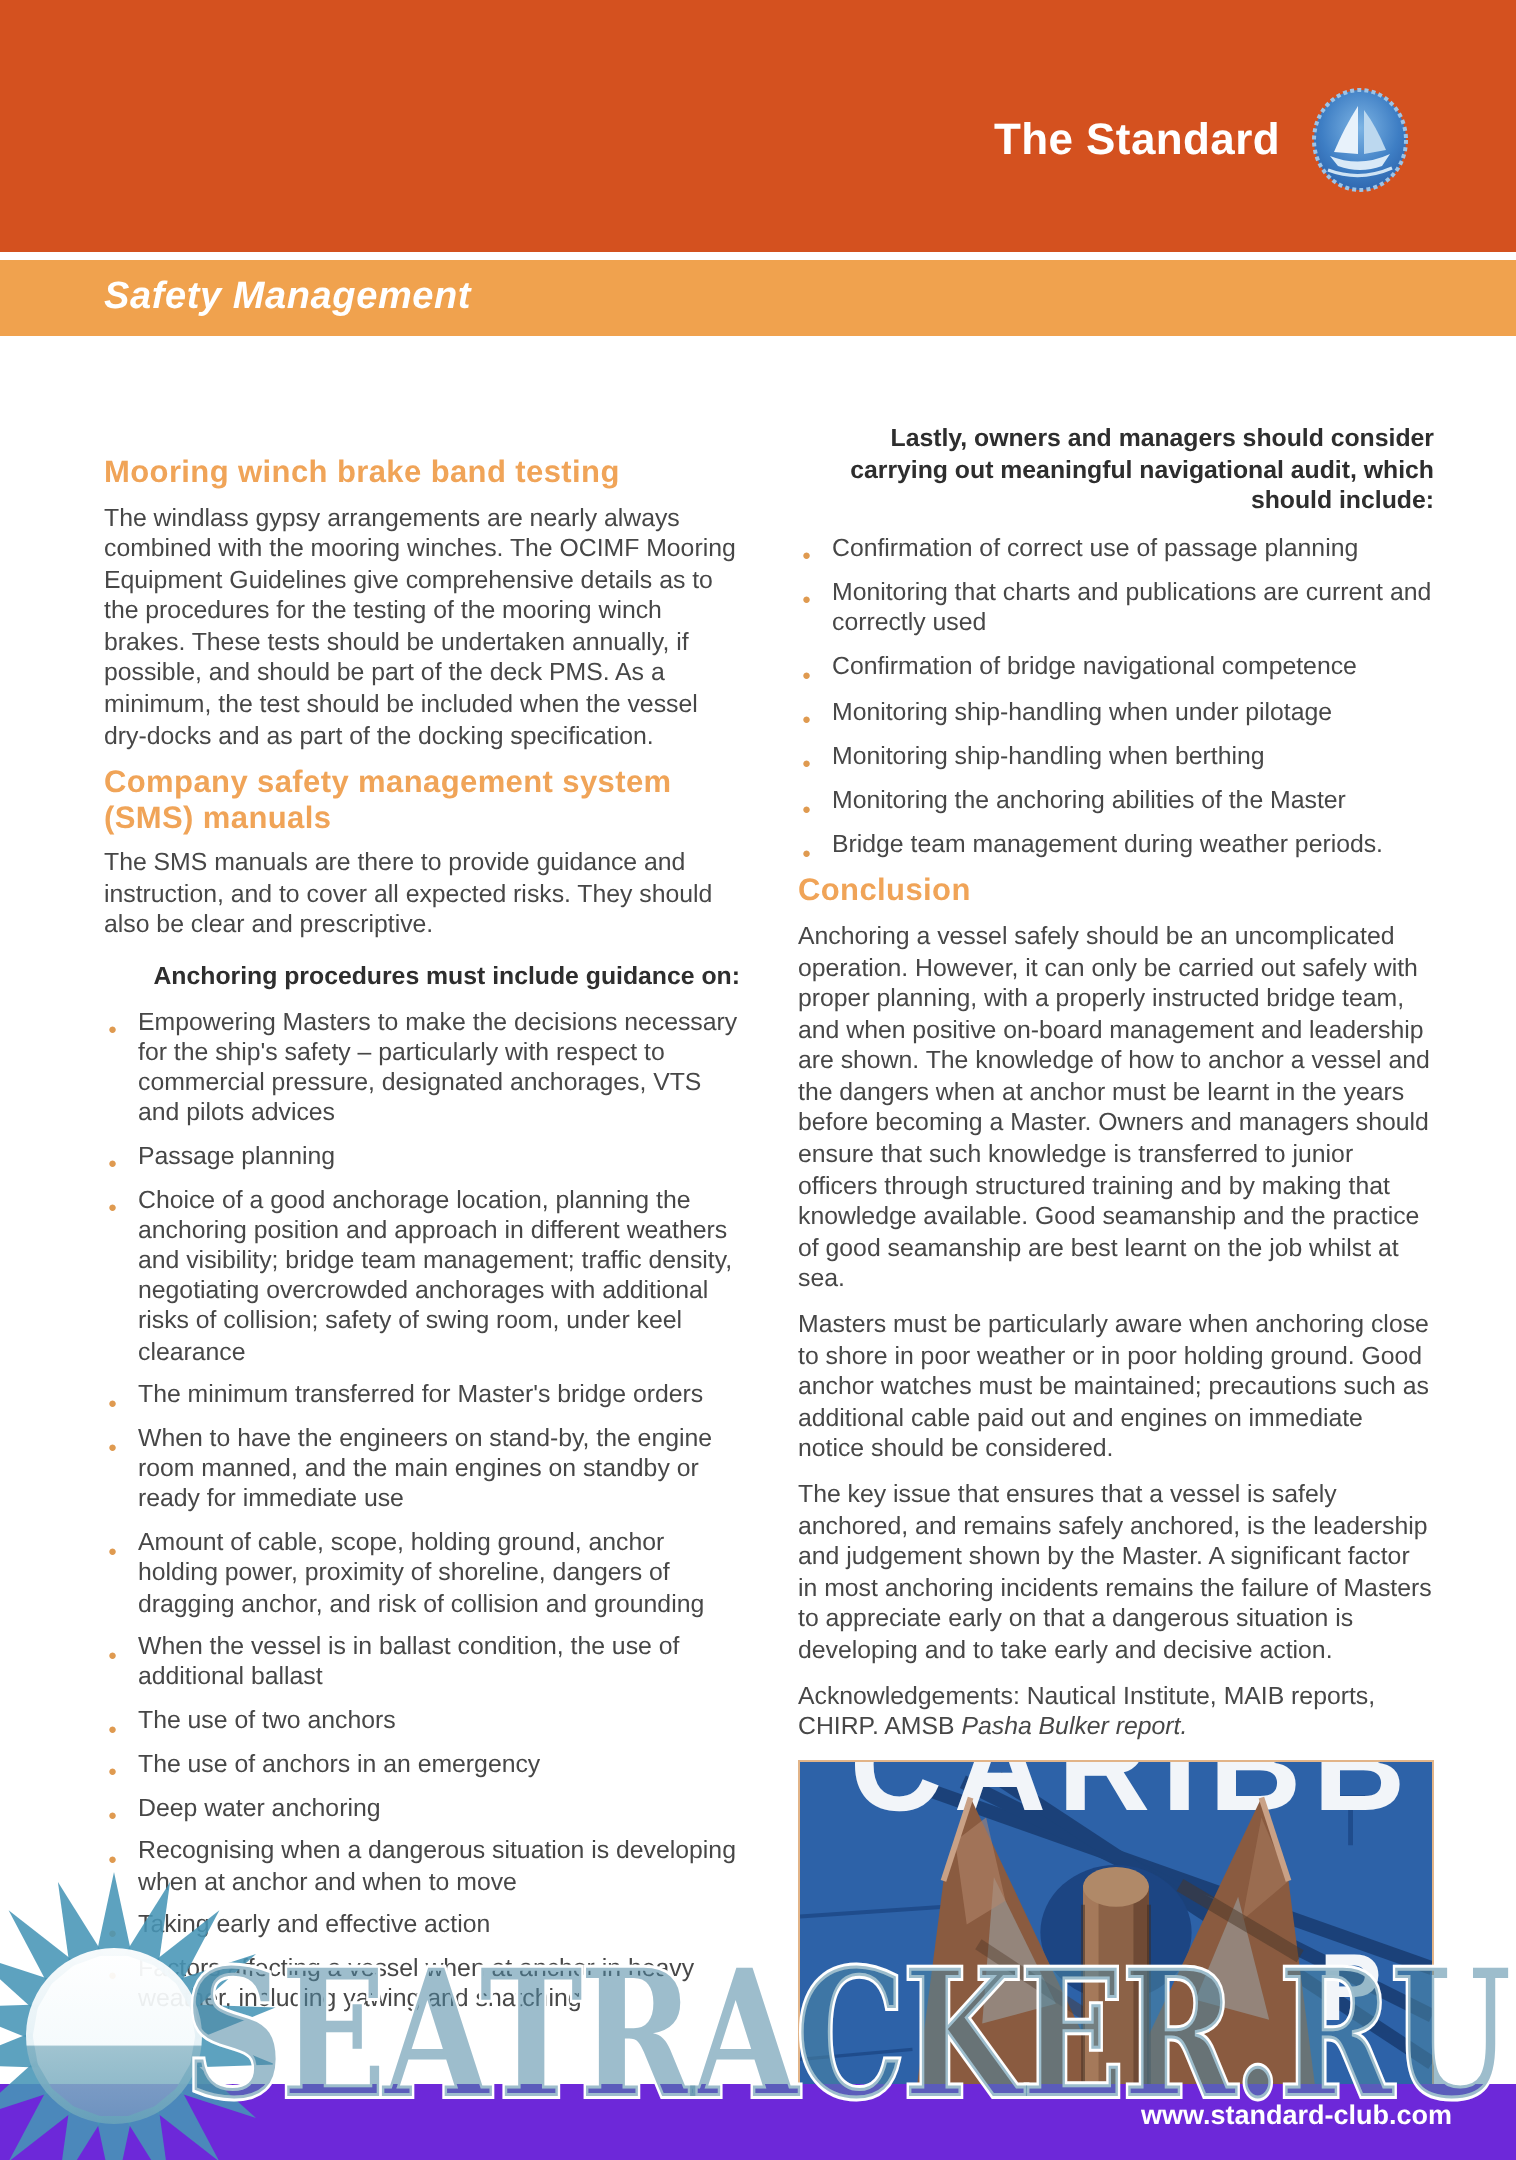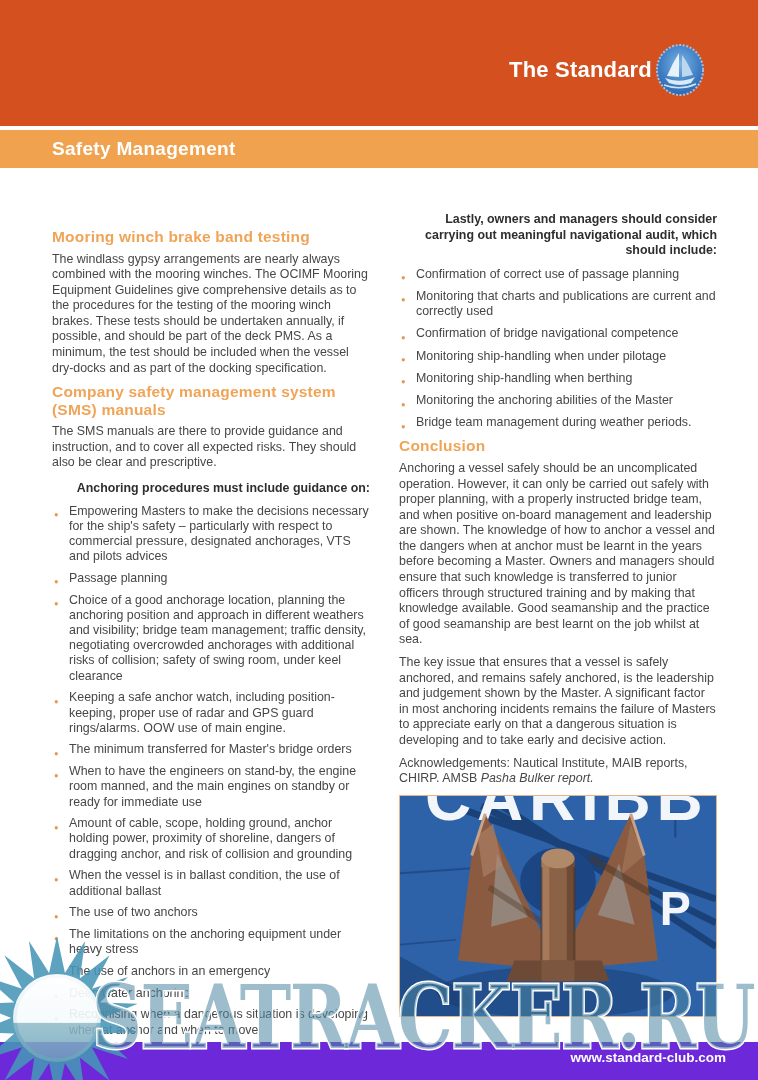--- a/index.html
+++ b/index.html
@@ -1,26 +1,26 @@
 <!DOCTYPE html>
 <html><head>
 <meta charset="utf-8">
 <style>
   html,body{margin:0;padding:0;background:#ffffff;}
   .page{position:relative;width:758px;height:1080px;overflow:hidden;background:#ffffff;
         font-family:"Liberation Sans",sans-serif;}
   .reg-mark{position:absolute;left:377px;top:0;width:4px;height:5px;background:#41231a;opacity:.85;}
   
   .masthead{height:126px;background:#d4511f;position:relative;}
-  .brand{position:absolute;right:54px;top:44px;display:flex;align-items:center;gap:4px;}
+  .brand{position:absolute;right:54px;top:44px;display:flex;align-items:center;gap:16px;}
   .brand-name{color:#ffffff;font-size:22px;font-weight:bold;letter-spacing:.2px;}
   .logo{width:48px;height:52px;display:block;}
   .title-band{margin-top:4px;height:38px;background:#f0a24e;display:flex;align-items:center;
               padding-left:52px;}
-  .title-band span{color:#ffffff;font-size:19px;font-weight:bold;letter-spacing:.3px;}
+  .title-band span{color:#ffffff;font-size:19px;font-weight:bold;letter-spacing:.3px;font-style:italic;}
   
   .content{display:flex;gap:29px;padding:44px 40px 0 52px;position:relative;z-index:1;}
   .col{width:318px;color:#474747;font-size:12.4px;line-height:15.6px;}
   h2{margin:6px 0 6px;font-size:15.5px;line-height:17.5px;color:#f0a458;font-weight:bold;
      letter-spacing:.2px;}
   h2.first{margin-top:16px;}
   .col p{margin:0 0 7px;}
   .lead{font-weight:bold;color:#2e2e2e;margin:10px 0 7px !important;text-align:right;}
   .lead-top{margin-top:0 !important;margin-bottom:8px !important;}
   ul{list-style:none;margin:0;padding:0;}
@@ -77,27 +77,25 @@
     <section class="col">
       <h2 class="first">Mooring winch brake band testing</h2>
       <p>The windlass gypsy arrangements are nearly always combined with the mooring winches. The OCIMF Mooring Equipment Guidelines give comprehensive details as to the procedures for the testing of the mooring winch brakes. These tests should be undertaken annually, if possible, and should be part of the deck PMS. As a minimum, the test should be included when the vessel dry-docks and as part of the docking specification.</p>
       <h2>Company safety management system (SMS) manuals</h2>
       <p>The SMS manuals are there to provide guidance and instruction, and to cover all expected risks. They should also be clear and prescriptive.</p>
       <p class="lead">Anchoring procedures must include guidance on:</p>
       <ul>
         <li>Empowering Masters to make the decisions necessary for the ship's safety – particularly with respect to commercial pressure, designated anchorages, VTS and pilots advices</li>
         <li>Passage planning</li>
         <li>Choice of a good anchorage location, planning the anchoring position and approach in different weathers and visibility; bridge team management; traffic density, negotiating overcrowded anchorages with additional risks of collision; safety of swing room, under keel clearance</li>
-        <li>Keeping a safe anchor watch, including position-keeping, proper use of radar and GPS guard rings/alarms. OOW use of main engine.</li>
         <li>The minimum transferred for Master's bridge orders</li>
         <li>When to have the engineers on stand-by, the engine room manned, and the main engines on standby or ready for immediate use</li>
         <li>Amount of cable, scope, holding ground, anchor holding power, proximity of shoreline, dangers of dragging anchor, and risk of collision and grounding</li>
         <li>When the vessel is in ballast condition, the use of additional ballast</li>
         <li>The use of two anchors</li>
-        <li>The limitations on the anchoring equipment under heavy stress</li>
         <li>The use of anchors in an emergency</li>
         <li>Deep water anchoring</li>
         <li>Recognising when a dangerous situation is developing when at anchor and when to move</li>
         <li>Taking early and effective action</li>
         <li>Factors affecting a vessel when at anchor in heavy weather, including yawing and snatching</li>
 
       </ul>
     </section>
 
     <section class="col">
@@ -106,20 +104,21 @@
         <li>Confirmation of correct use of passage planning</li>
         <li>Monitoring that charts and publications are current and correctly used</li>
         <li>Confirmation of bridge navigational competence</li>
         <li>Monitoring ship-handling when under pilotage</li>
         <li>Monitoring ship-handling when berthing</li>
         <li>Monitoring the anchoring abilities of the Master</li>
         <li>Bridge team management during weather periods.</li>
       </ul>
       <h2>Conclusion</h2>
       <p>Anchoring a vessel safely should be an uncomplicated operation. However, it can only be carried out safely with proper planning, with a properly instructed bridge team, and when positive on-board management and leadership are shown. The knowledge of how to anchor a vessel and the dangers when at anchor must be learnt in the years before becoming a Master. Owners and managers should ensure that such knowledge is transferred to junior officers through structured training and by making that knowledge available. Good seamanship and the practice of good seamanship are best learnt on the job whilst at sea.</p>
+      <p>Masters must be particularly aware when anchoring close to shore in poor weather or in poor holding ground. Good anchor watches must be maintained; precautions such as additional cable paid out and engines on immediate notice should be considered.</p>
       <p>The key issue that ensures that a vessel is safely anchored, and remains safely anchored, is the leadership and judgement shown by the Master. A significant factor in most anchoring incidents remains the failure of Masters to appreciate early on that a dangerous situation is developing and to take early and decisive action.</p>
       <p class="ack"><span>Acknowledgements: Nautical Institute, MAIB reports, CHIRP. AMSB </span><em>Pasha Bulker report.</em></p>
 
       <figure class="photo">
         <svg viewBox="0 0 326 222" preserveAspectRatio="none">
           <rect width="326" height="222" fill="#2d62a8"></rect>
 
           <path d="M0,78 L90,72" stroke="#1f4c8c" stroke-width="2" fill="none"></path>
           <path d="M275,18 h24 M284,18 v24" stroke="#1f4c8c" stroke-width="2.5" fill="none"></path>
           <path d="M0,150 l58,-5" stroke="#1f4c8c" stroke-width="1.6" fill="none"></path>

